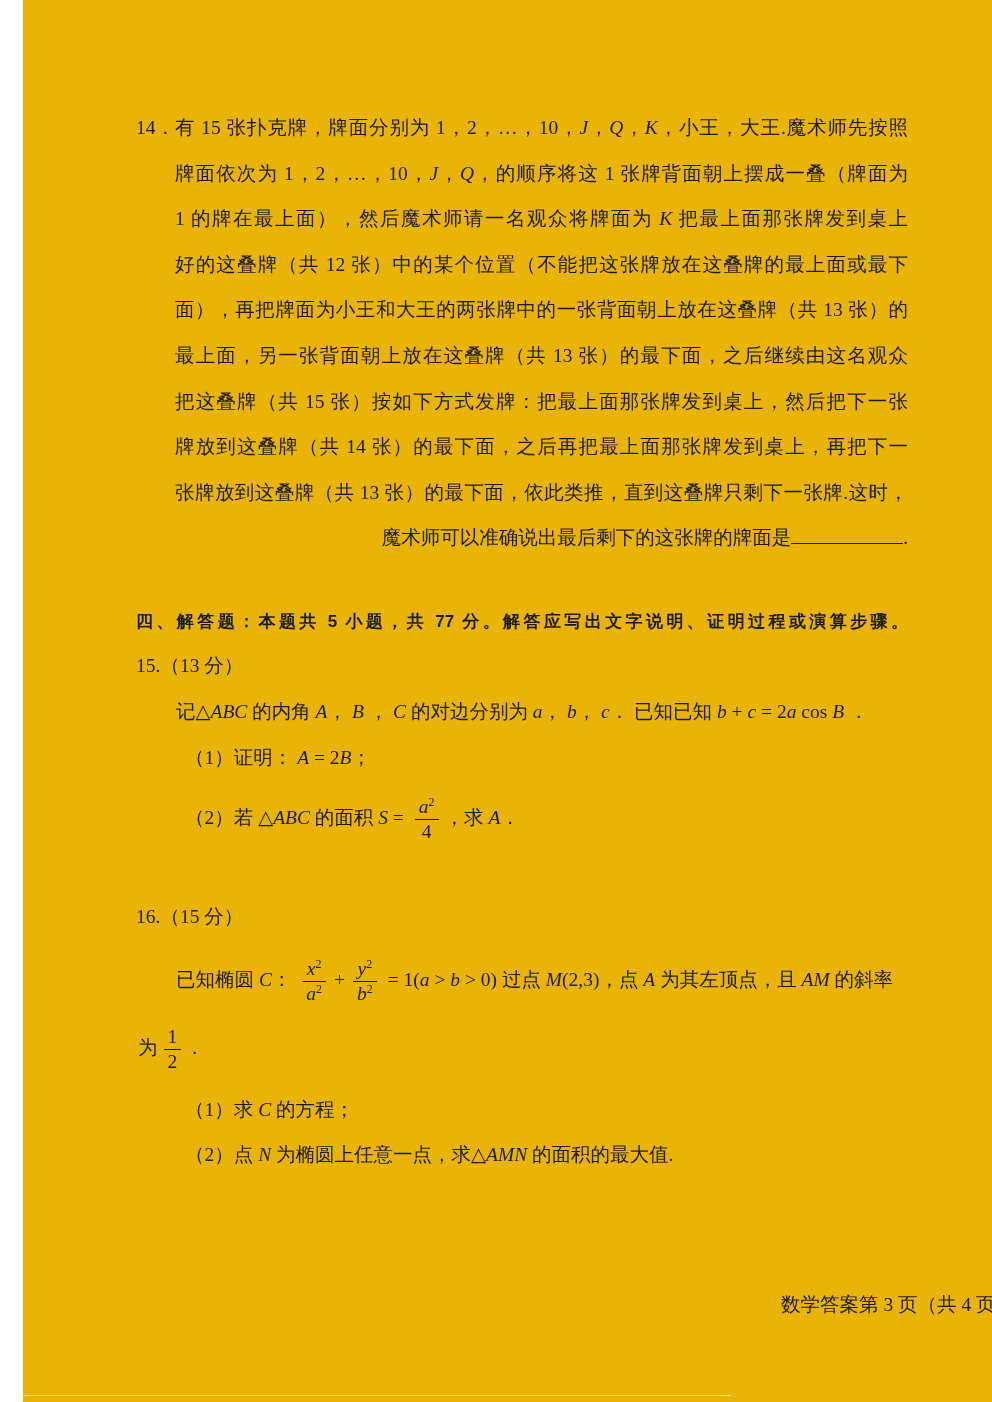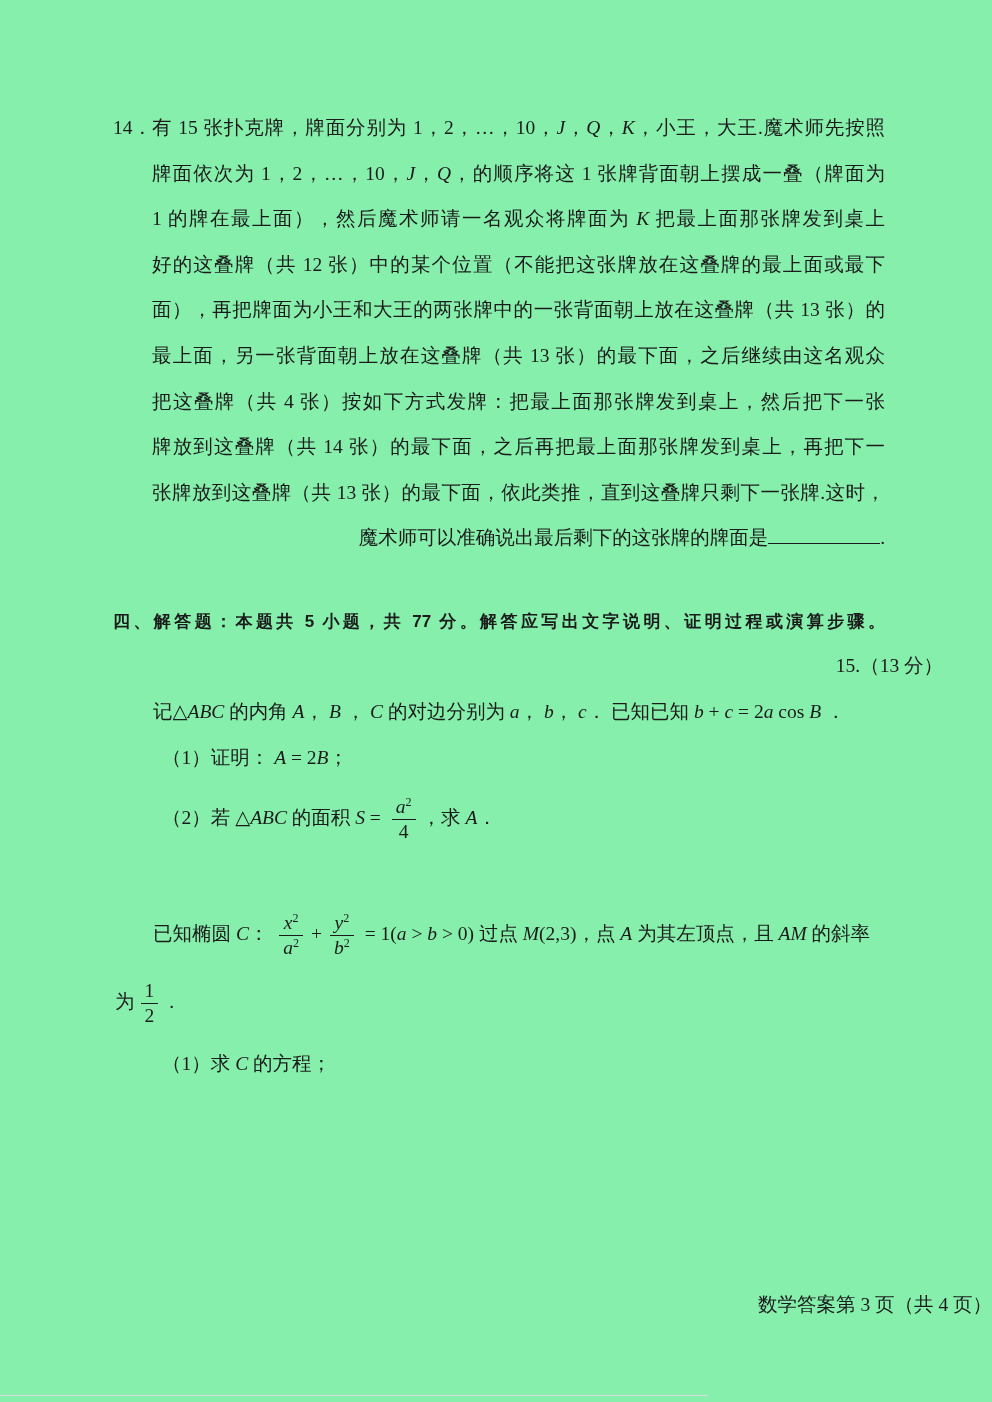--- a/index.html
+++ b/index.html
@@ -2,38 +2,38 @@
 <html><head>
 <meta charset="utf-8">
 <style>
   html, body { margin:0; padding:0; }
   body {
     width:992px; height:1402px; position:relative; overflow:hidden;
     background:#ffffff; color:#1b1b1b;
     font-family:"Liberation Serif","DejaVu Serif",serif;
     font-size:19.5px;
   }
-  .page { position:absolute; inset:0; background:#86efac; }
+  .page { position:absolute; inset:0; background:#eab308;margin-left:23px; }
 
   .qnum { position:absolute; left:113px; top:105px; line-height:45.6px; }
 
   #q14 { position:absolute; top:105px; left:152px; width:733px; }
   #q14 .line { line-height:45.6px; height:45.6px; overflow:hidden; white-space:normal;text-align:right; }
   #q14 .line.j { text-align:justify; text-align-last:justify;font-family:Liberation Serif, serif; }
 
   #sec4 {
     position:absolute; top:599px; left:113px; width:772px;
     font-family:"Liberation Sans","DejaVu Sans",sans-serif;
     font-weight:bold; font-size:17px; line-height:46px;
     text-align:justify; text-align-last:justify; height:46px; overflow:hidden;
   }
 
   #q15 { position:absolute; top:643px; left:113px; width:830px; }
   #q16 { position:absolute; top:894px; left:113px; width:830px; }
-  .heading { line-height:46px; white-space:nowrap;text-align:right; }
+  .heading { line-height:46px; white-space:nowrap; }
   .intro   { margin-left:40px; line-height:46px; white-space:nowrap; }
   .part    { margin-left:49px; line-height:45px; white-space:nowrap; }
 
   #q15 .formula-line { margin-left:49px; margin-top:6px; line-height:64px; height:64px; white-space:nowrap; }
   #q16 .intro-formula { margin-left:40px; line-height:80px; height:80px; white-space:nowrap; }
   #q16 .slope-line { margin-left:2px; line-height:56px; height:56px; white-space:nowrap; }
   #q16 .part-first { margin-top:11px; }
 
   .it { font-style:italic; }
   sup { font-size:0.62em; line-height:0; }
@@ -59,43 +59,45 @@
 
   <span class="qnum">14．</span>
 
   <div id="q14">
     <div class="line j"><span>有 15 张扑克牌，牌面分别为 1，2，…，10，</span><span class="it">J</span><span>，</span><span class="it">Q</span><span>，</span><span class="it">K</span><span>，小王，大王.魔术师先按照</span></div>
     <div class="line j"><span>牌面依次为 1，2，…，10，</span><span class="it">J</span><span>，</span><span class="it">Q</span><span>，的顺序将这 1 张牌背面朝上摆成一叠（牌面为</span></div>
     <div class="line j"><span>1 的牌在最上面），然后魔术师请一名观众将牌面为 </span><span class="it">K</span><span> 把最上面那张牌发到桌上</span></div>
     <div class="line j"><span>好的这叠牌（共 12 张）中的某个位置（不能把这张牌放在这叠牌的最上面或最下</span></div>
     <div class="line j"><span>面），再把牌面为小王和大王的两张牌中的一张背面朝上放在这叠牌（共 13 张）的</span></div>
     <div class="line j"><span>最上面，另一张背面朝上放在这叠牌（共 13 张）的最下面，之后继续由这名观众</span></div>
-    <div class="line j"><span>把这叠牌（共 4 张）按如下方式发牌：把最上面那张牌发到桌上，然后把下一张</span></div>
+    <div class="line j"><span>把这叠牌（共 15 张）按如下方式发牌：把最上面那张牌发到桌上，然后把下一张</span></div>
     <div class="line j"><span>牌放到这叠牌（共 14 张）的最下面，之后再把最上面那张牌发到桌上，再把下一</span></div>
     <div class="line j"><span>张牌放到这叠牌（共 13 张）的最下面，依此类推，直到这叠牌只剩下一张牌.这时，</span></div>
     <div class="line"><span>魔术师可以准确说出最后剩下的这张牌的牌面是</span><span class="blank"></span><span>.</span></div>
   </div>
 
   <div id="sec4">四、解答题：本题共 5 小题，共 77 分。解答应写出文字说明、证明过程或演算步骤。</div>
 
   <div id="q15">
     <div class="heading">15.（13 分）</div>
     <div class="intro"><span>记△</span><span class="it">ABC</span><span> 的内角 </span><span class="it">A</span><span>， </span><span class="it">B</span><span> ， </span><span class="it">C</span><span> 的对边分别为 </span><span class="it">a</span><span>， </span><span class="it">b</span><span>， </span><span class="it">c</span><span>． 已知已知 </span><span class="it">b</span><span> + </span><span class="it">c</span><span> = 2</span><span class="it">a</span><span> cos </span><span class="it">B</span><span> ．</span></div>
     <div class="part"><span>（1）证明： </span><span class="it">A</span><span> = 2</span><span class="it">B</span><span>；</span></div>
     <div class="formula-line">
       <span><span>（2）若 △</span><span class="it">ABC</span><span> 的面积 </span><span class="it">S</span><span> = </span></span><span class="frac"><span class="num"><span class="it">a</span><sup>2</sup></span><span class="den">4</span></span><span><span>，求 </span><span class="it">A</span><span>．</span></span>
     </div>
   </div>
 
   <div id="q16">
+    <div class="heading">16.（15 分）</div>
     <div class="intro-formula">
       <span><span>已知椭圆 </span><span class="it">C</span><span>： </span></span><span class="frac"><span class="num"><span class="it">x</span><sup>2</sup></span><span class="den"><span class="it">a</span><sup>2</sup></span></span><span class="op">+</span><span class="frac"><span class="num"><span class="it">y</span><sup>2</sup></span><span class="den"><span class="it">b</span><sup>2</sup></span></span><span><span> = 1(</span><span class="it">a</span><span> &gt; </span><span class="it">b</span><span> &gt; 0) 过点 </span><span class="it">M</span><span>(2,3)，点 </span><span class="it">A</span><span> 为其左顶点，且 </span><span class="it">AM</span><span> 的斜率</span></span>
     </div>
     <div class="slope-line">
       <span><span>为</span></span><span class="frac"><span class="num">1</span><span class="den">2</span></span><span><span> .</span></span>
     </div>
     <div class="part part-first"><span>（1）求 </span><span class="it">C</span><span> 的方程；</span></div>
+    <div class="part"><span>（2）点 </span><span class="it">N</span><span> 为椭圆上任意一点，求△</span><span class="it">AMN</span><span> 的面积的最大值.</span></div>
   </div>
 
   <div id="footer">数学答案第 3 页（共 4 页）</div>
 
   <div id="scan-line"></div>
 </div>
 
 </body></html>

